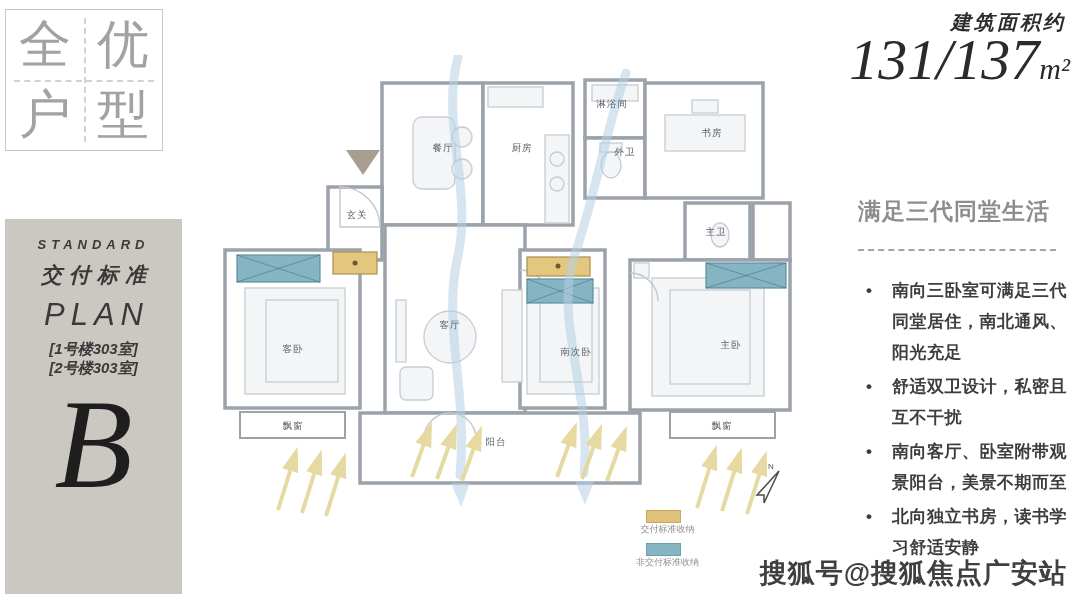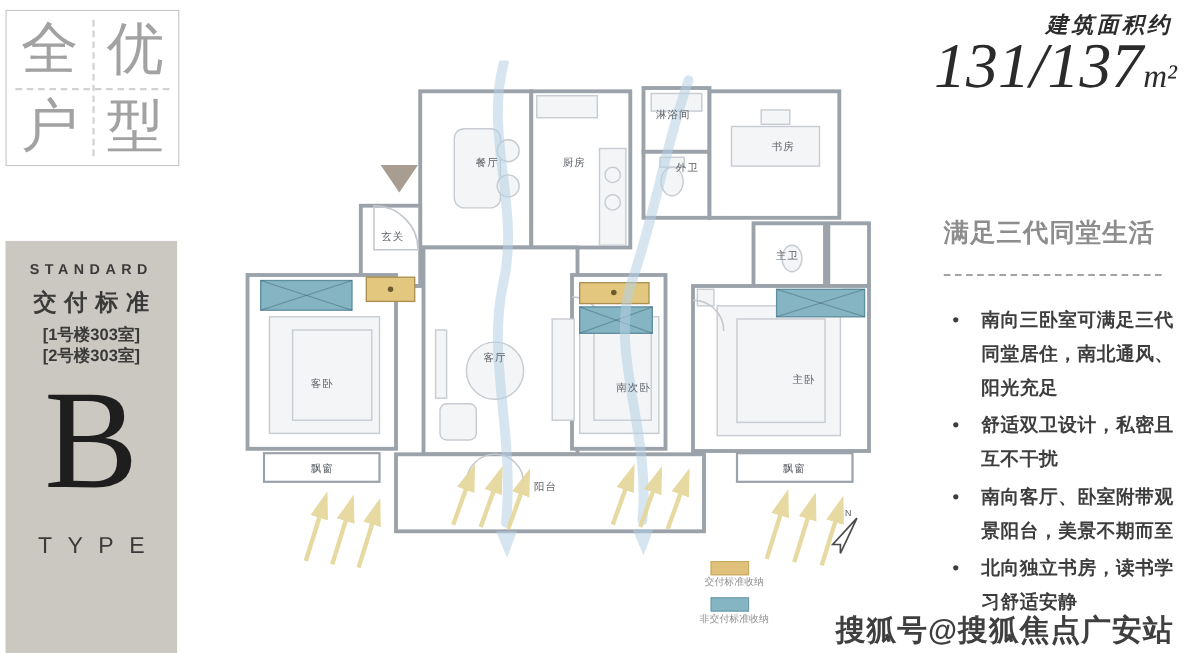--- a/index.html
+++ b/index.html
@@ -18,22 +18,22 @@
     grid-template-columns:1fr 1fr;grid-template-rows:1fr 1fr;
   }
   .logo-grid span{
     display:flex;align-items:center;justify-content:center;
     font-size:52px;color:#a2a2a2;font-weight:500;
   }
   .logo-div-v{position:absolute;left:50%;top:8px;bottom:8px;border-left:2px dashed #d2d2d2;}
   .logo-div-h{position:absolute;top:50%;left:8px;right:8px;border-top:2px dashed #d2d2d2;}
   
   .std-panel{
-    position:absolute;left:5px;top:219px;width:156px;height:375px;
-    background:#cbc7c1;text-align:center;color:#3a3a3a;
+    position:absolute;left:5px;top:219px;width:177px;height:375px;
+    background:#cbc7c1;text-align:center;color:#3a3a3a;font-style:italic;
   }
   .std-en{margin-top:18px;font-size:13px;letter-spacing:5px;font-weight:600;}
   .std-cn{margin-top:9px;font-size:21px;letter-spacing:7px;font-weight:600;text-indent:7px;}
   .std-plan{margin-top:8px;font-size:31px;letter-spacing:6px;font-weight:400;text-indent:6px;}
   .std-room{margin-top:6px;font-size:15px;font-weight:700;line-height:19px;}
   .std-room div{white-space:nowrap;}
   .std-letter{margin-top:8px;font-size:128px;line-height:118px;font-weight:500;color:#1e1e1e;
     font-family:"Liberation Serif", serif;}
   .std-type{margin-top:26px;font-size:21px;letter-spacing:14px;font-weight:500;text-indent:14px;}
   
@@ -97,26 +97,26 @@
     <span>户</span>
     <span>型</span>
   </div>
   <div class="logo-div-v"></div>
   <div class="logo-div-h"></div>
 </div>
 
 <div class="std-panel">
   <div class="std-en">STANDARD</div>
   <div class="std-cn">交付标准</div>
+  <div class="std-plan">PLAN</div>
   <div class="std-room">
     <div>[1号楼303室]</div>
     <div>[2号楼303室]</div>
   </div>
   <div class="std-letter">B</div>
-  <div class="std-type">TYPE</div>
 </div>
 
 <div class="area-label">建筑面积约</div>
 <div class="area-value"><span>131/137</span><span class="unit">m²</span></div>
 
 <div class="sell">
   <div class="sell-heading">满足三代同堂生活</div>
   <div class="sell-divider"></div>
   <ul class="sell-list">
     <li>南向三卧室可满足三代同堂居住，南北通风、阳光充足</li>

